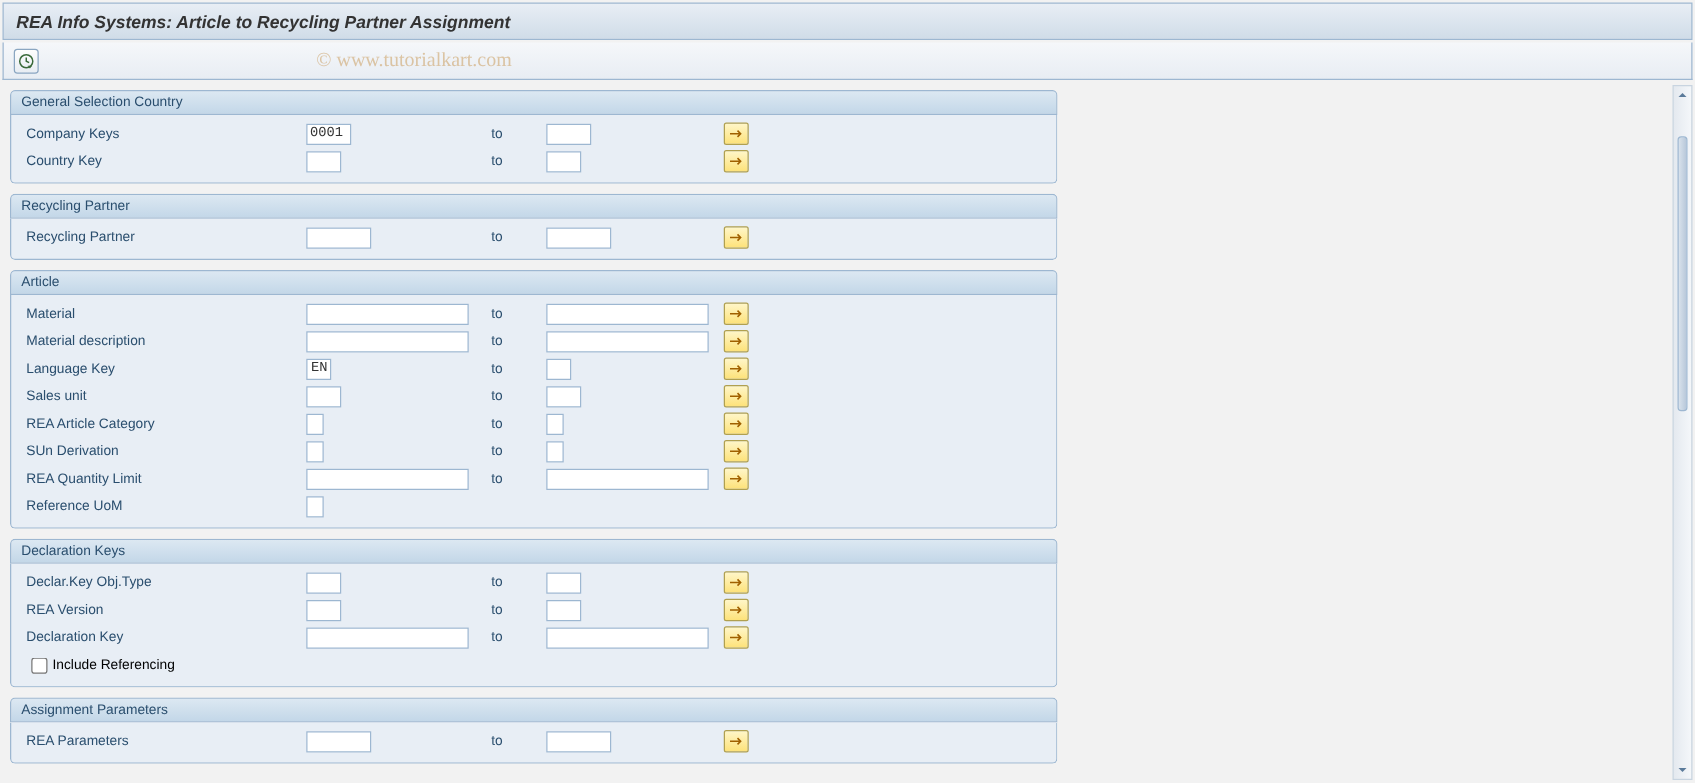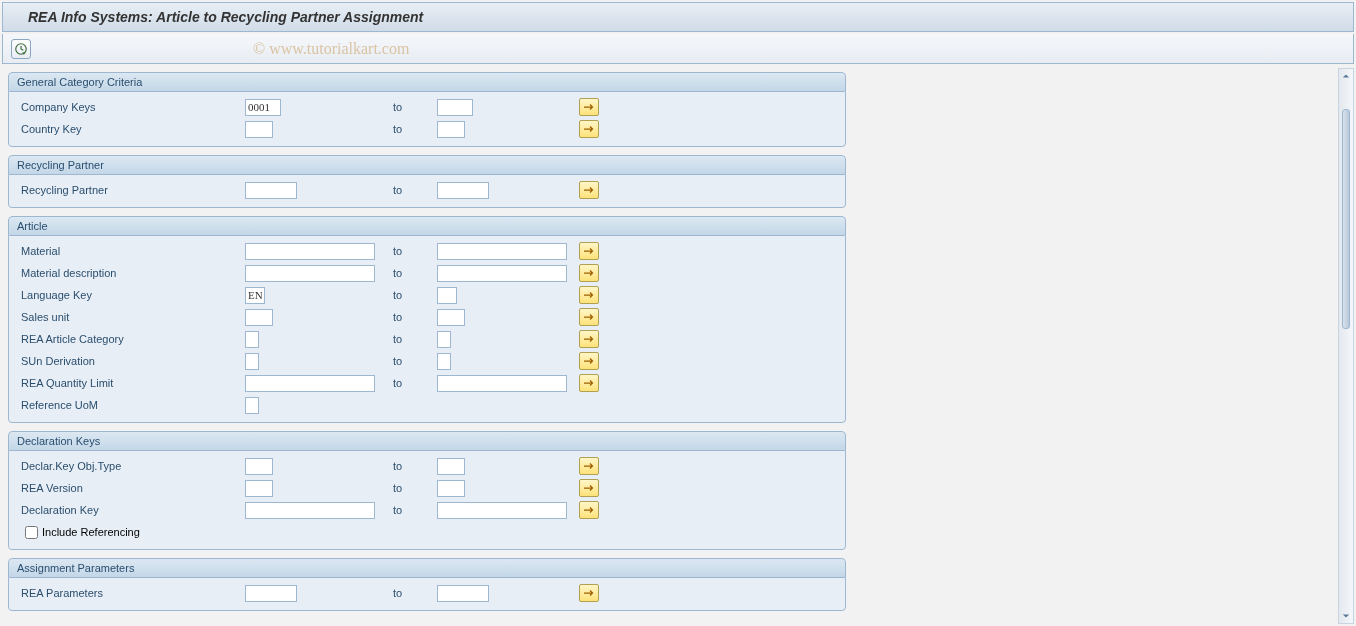--- a/index.html
+++ b/index.html
@@ -8,21 +8,21 @@
       font-size: 11px;
       background: #f2f2f2;
       width: 1356px;
       height: 626px;
       overflow: hidden;
       position: relative;
     }
     .title-bar {
       background: linear-gradient(to bottom, #e8eef5 0%, #d0dce8 100%);
       border: 1px solid #9db7d1;
-      padding: 6px 25px;
+      padding: 6px 10px;
       font-size: 14px;
       font-weight: bold;
       font-style: italic;
       color: #333;
       margin: 2px;
     }
     .toolbar {
       background: linear-gradient(to bottom, #f5f7fa 0%, #e8edf3 100%);
       border-left: 1px solid #9db7d1;
       border-right: 1px solid #9db7d1;
@@ -92,21 +92,21 @@
     .row-label {
       width: 228px;
       padding-left: 4px;
       color: #2a4e6e;
       font-size: 11px;
     }
     input.sap {
       border: 1px solid #9db7d1;
       background: #fff;
       height: 17px;
-      font-family: Liberation Serif, serif;
+      font-family: Liberation Mono, monospace;
       font-size: 11px;
       padding: 0 2px;
       color: #333;
     }
     input.sap.w-tiny { width: 14px; }
     input.sap.w-xs { width: 20px; text-align: right; }
     input.sap.w-sm { width: 28px; }
     input.sap.w-smm { width: 36px; }
     input.sap.w-md { width: 52px; }
     input.sap.w-lg { width: 130px; }
@@ -179,21 +179,21 @@
       <path d="M12 7 L12 12 L16 14" stroke="#3a6a3a" stroke-width="2" fill="none"></path>
       <path d="M14 18 L20 18 L17 22 Z" fill="#3a6a3a"></path>
     </svg>
   </div>
   <div class="watermark">© www.tutorialkart.com</div>
 </div>
 
 <div class="content-area">
 
   <div class="section">
-    <div class="section-header">General Category Criteria</div>
+    <div class="section-header">General Selection Country</div>
     <div class="section-body">
       <div class="row">
         <div class="row-label">Company Keys</div>
         <div class="col-from">
             <input class="sap w-smm" value="0001" style="">
           </div>
         <div class="col-to-lbl">to</div>
         <div class="col-to">
             <input class="sap w-smm" style="">
           </div>

